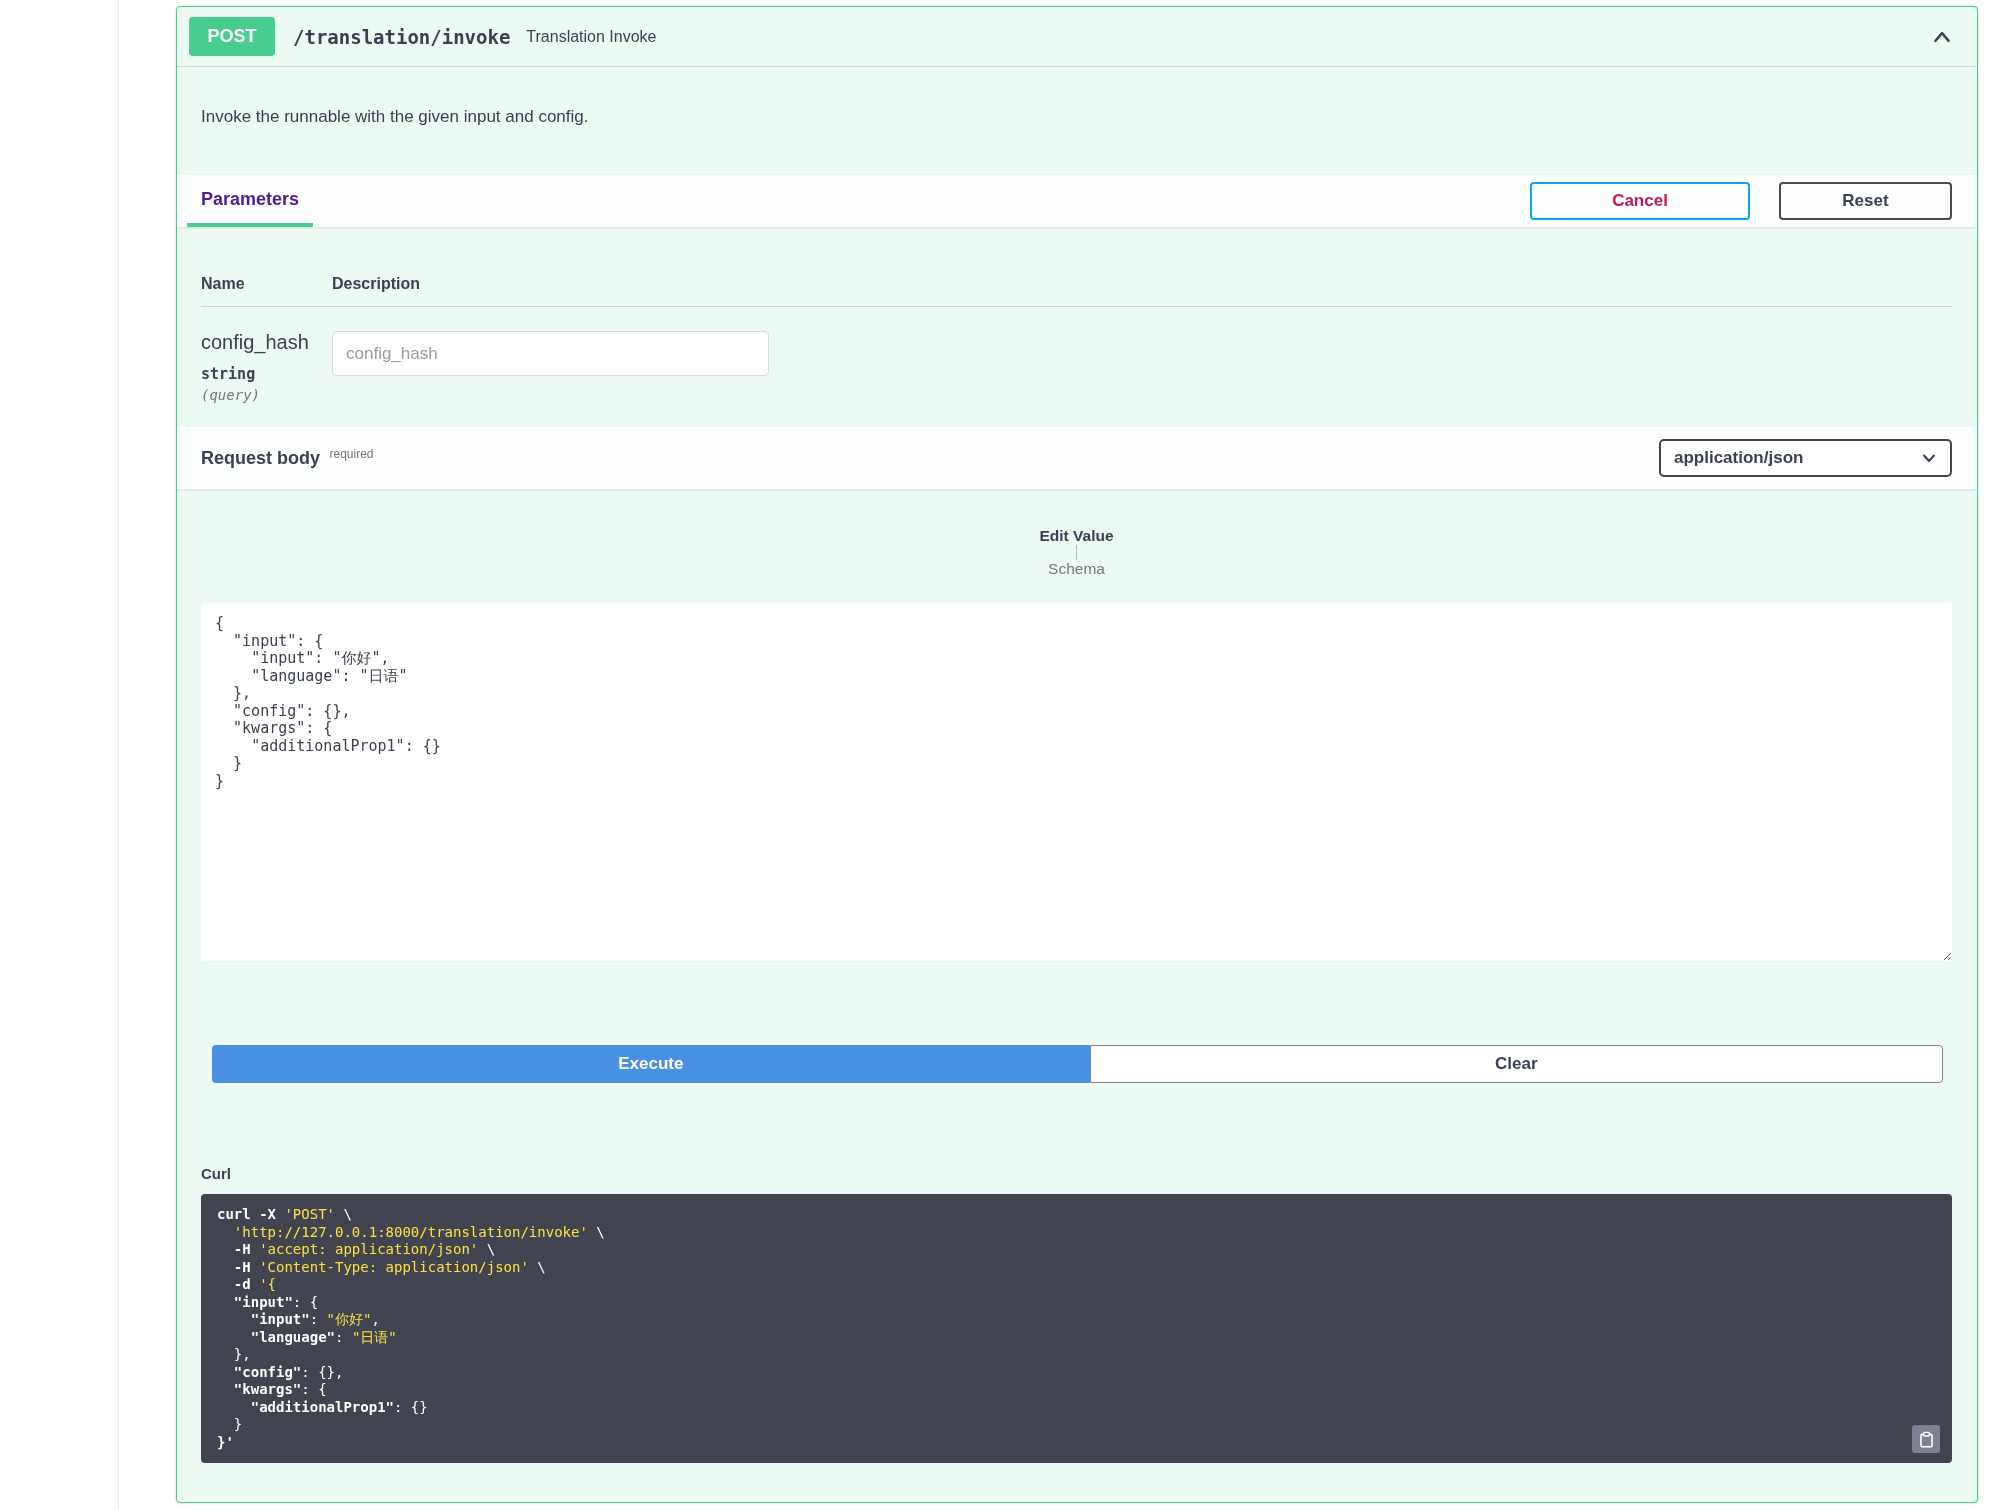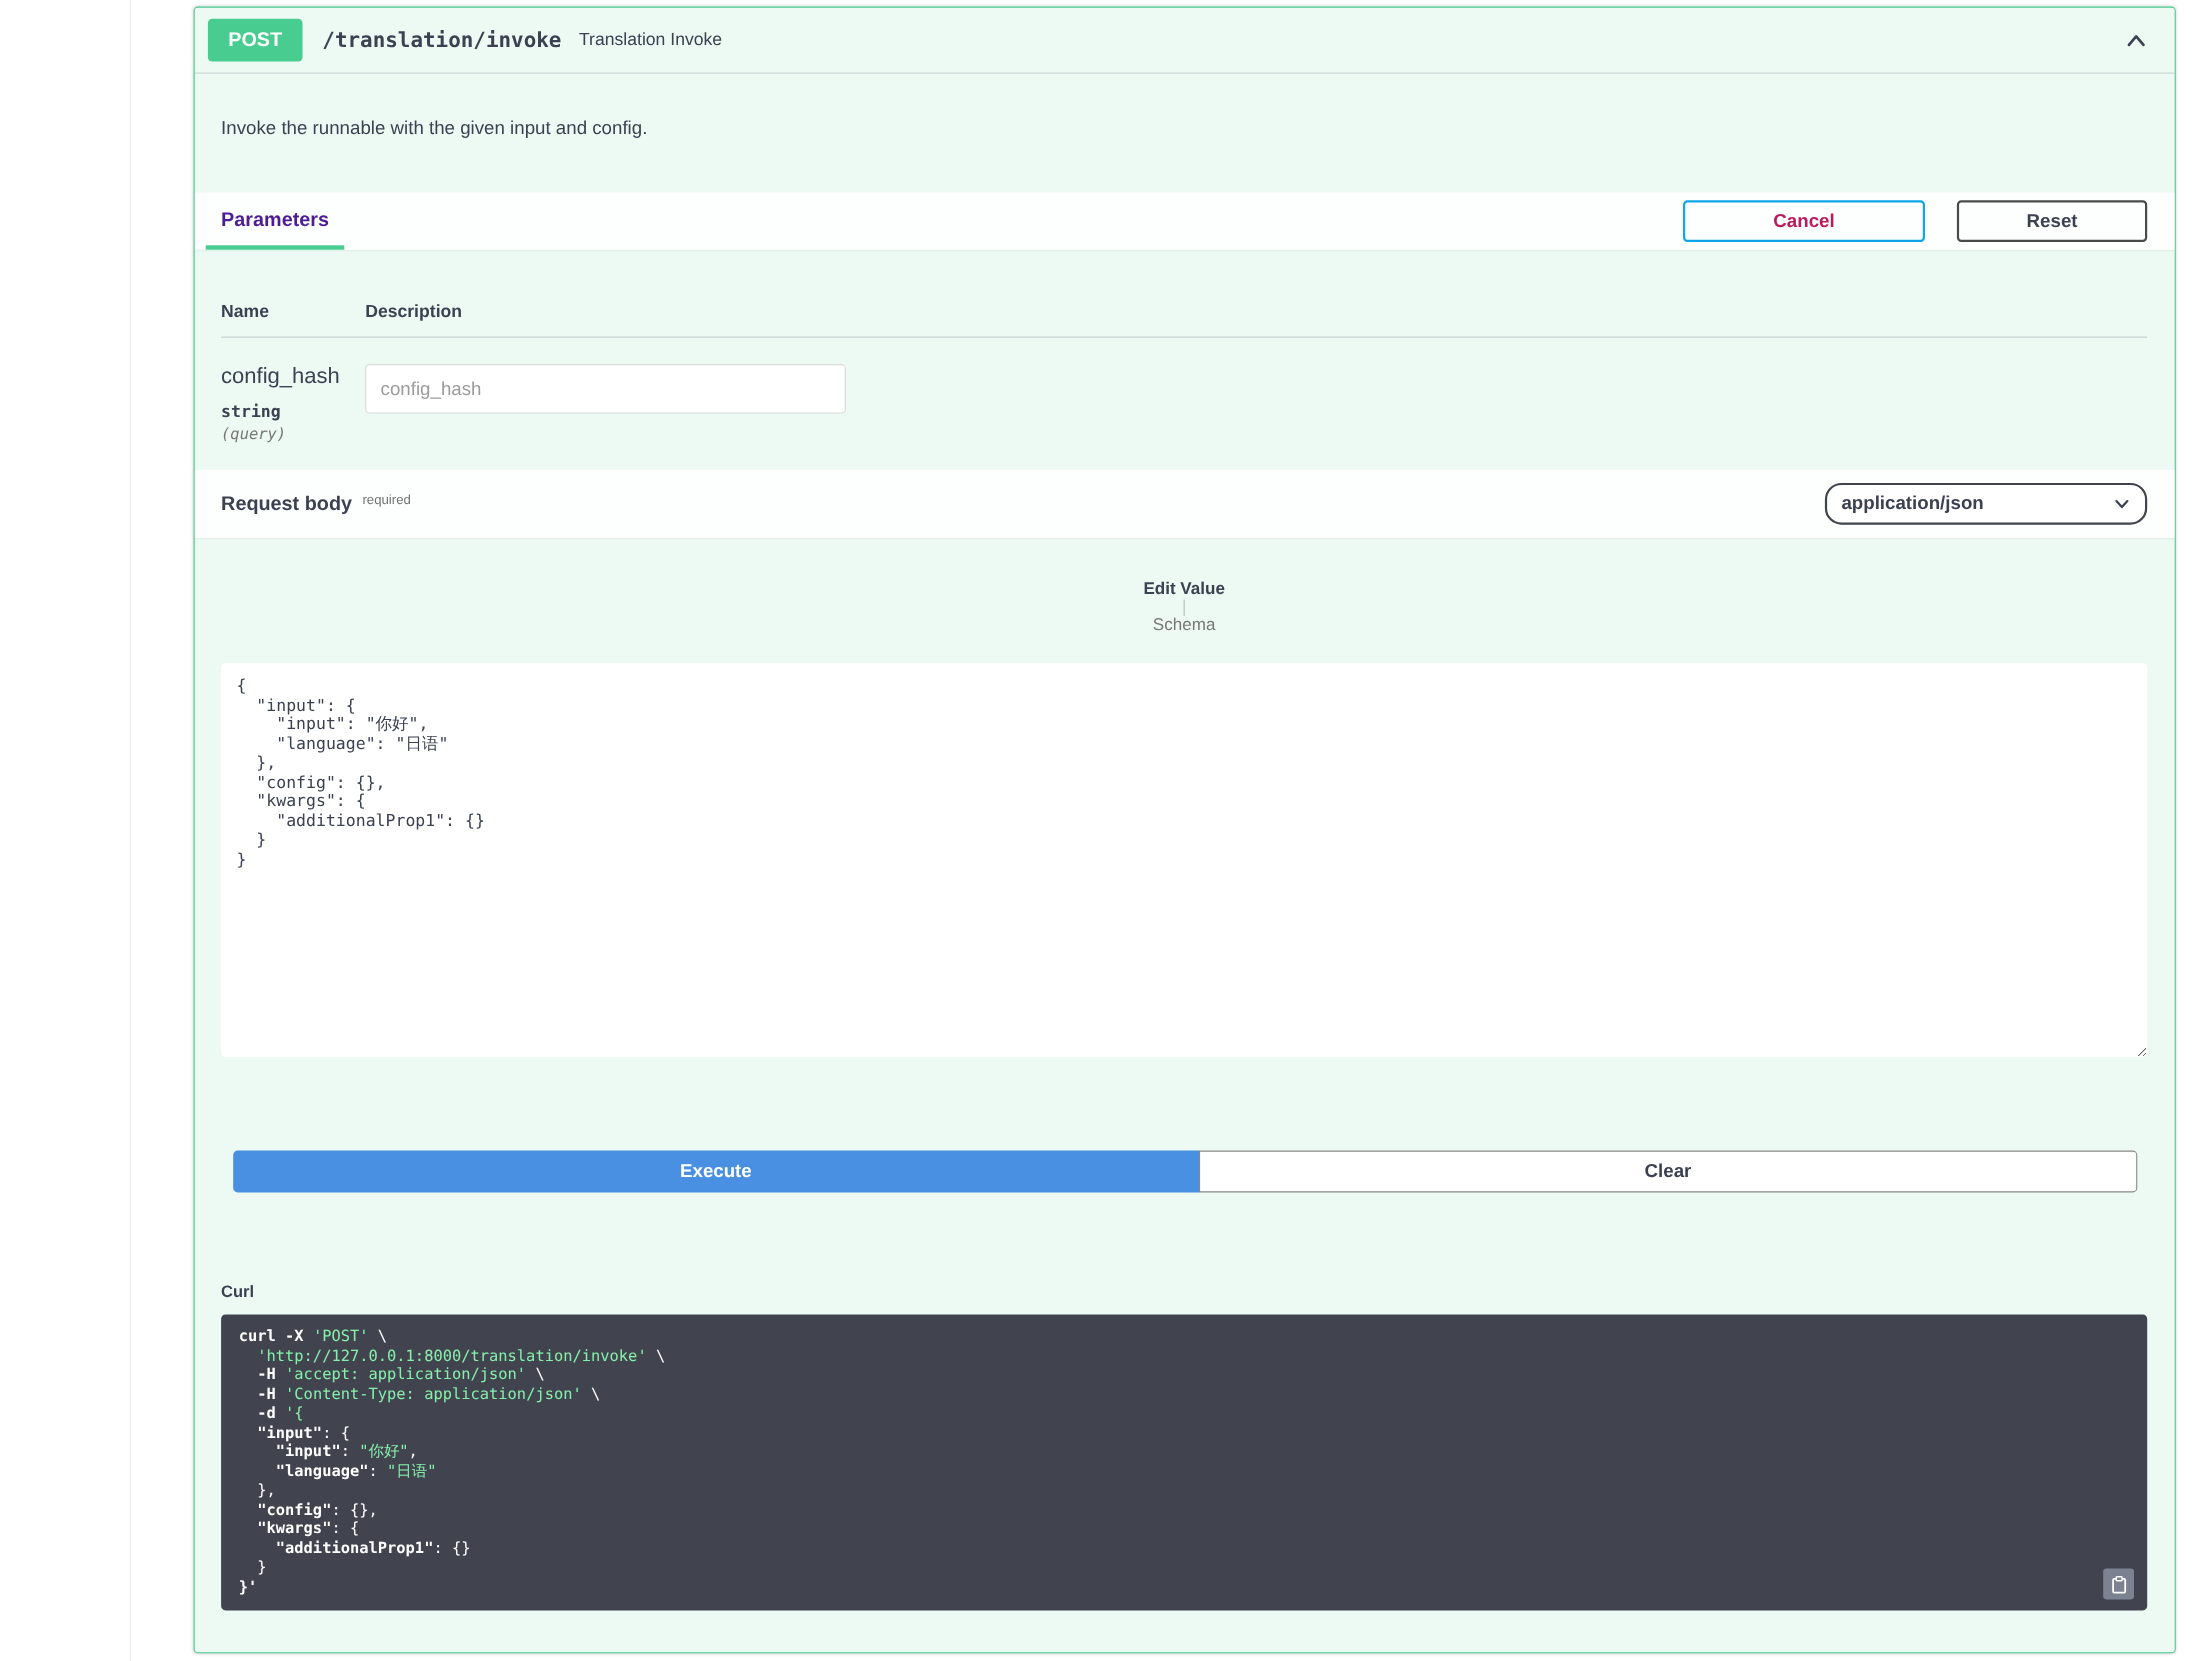--- a/index.html
+++ b/index.html
@@ -106,21 +106,21 @@
   }
   .param-input::placeholder { color: #9b9b9b; }
   
   .rb-title { font-size: 18px; font-weight: bold; }
   .required-label {
     color: #737373; font-size: 12px;
     position: relative; top: -6px; margin-left: 5px;
   }
   .content-type {
     width: 293px; height: 38px;
-    border: 2px solid #41444e; border-radius: 15px;
+    border: 2px solid #41444e; border-radius: 5px;
     background: #fff;
     display: flex; align-items: center; justify-content: space-between;
     padding: 0 13px;
     font-size: 17px; font-weight: bold; color: #3b4151;
     cursor: pointer;
   }
   
   .body-edit { padding: 38px 25px 0 24px; }
   .body-tabs { display: flex; align-items: center; margin-bottom: 25px; flex-direction: column; }
   .tab-edit { font-size: 15.5px; font-weight: bold; color: #3b4151; cursor: pointer; }
@@ -166,21 +166,21 @@
     min-height: 268px;
   }
   .curl-code { margin: 0; }
   .curl-line {
     font-family: "DejaVu Sans Mono", monospace;
     font-size: 14px; line-height: 17.5px;
     white-space: pre; color: #fff;
   }
   .tok-w { color: #ffffff; }
   .tok-b { color: #ffffff; font-weight: bold; }
-  .tok-s { color: #86efac; }
+  .tok-s { color: #fde047; }
   .copy-btn {
     position: absolute; right: 12px; bottom: 10px;
     width: 28px; height: 28px;
     background: #7d8293; border-radius: 3px;
     display: flex; align-items: center; justify-content: center;
     cursor: pointer;
   }
 </style>
 </head>
 <body>

